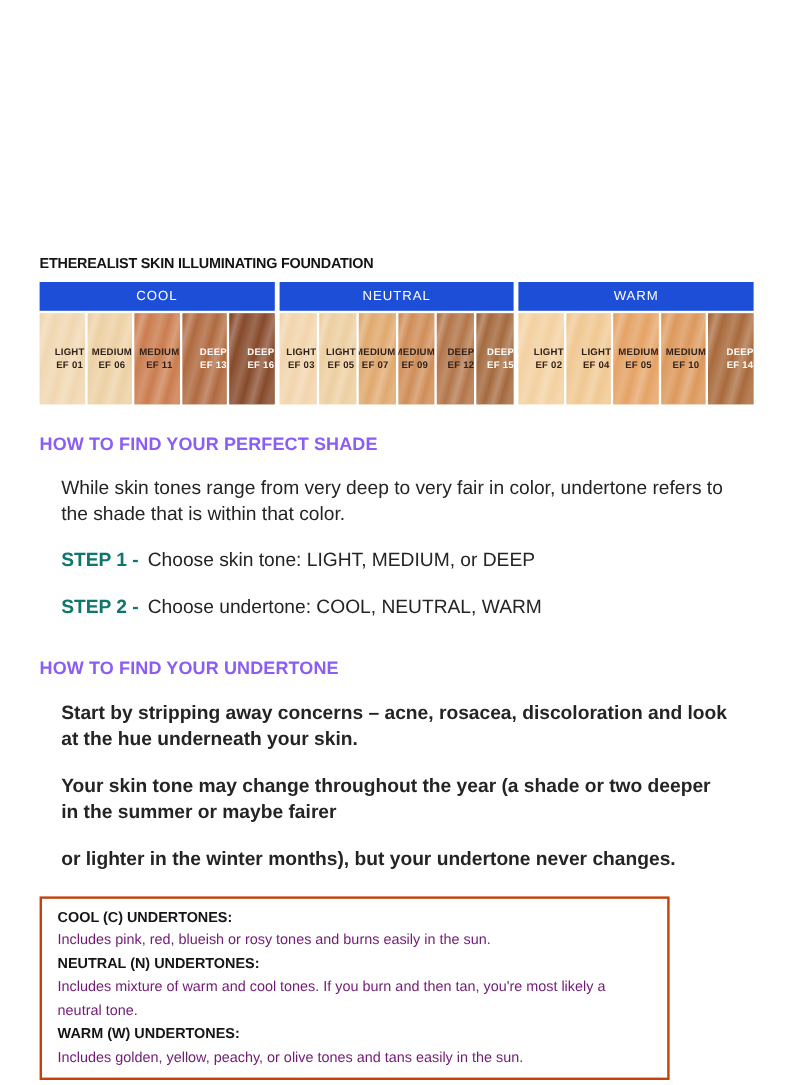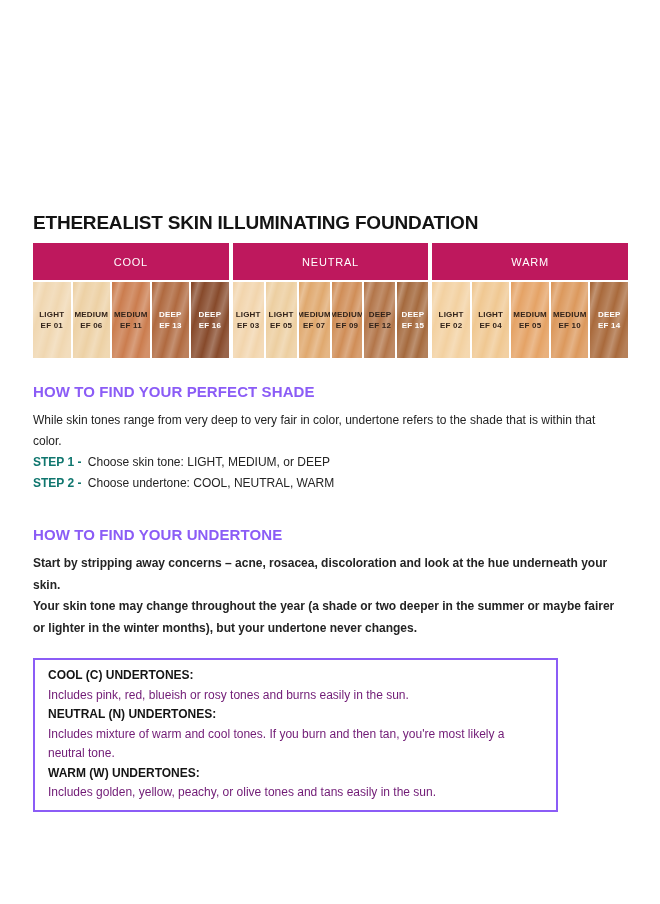--- a/index.html
+++ b/index.html
@@ -4,63 +4,63 @@
 <style>
   html,body{margin:0;padding:0;}
   body{
     width:660px;height:904px;background:#ffffff;
     font-family:"Liberation Sans",sans-serif;color:#1d1d1d;
     overflow:hidden;
   }
   .content{padding:212px 33px 0 33px;}
 
   .title{
-    margin:0 0 9px 0;font-size:19px;font-weight:700;letter-spacing:-0.2px;
+    margin:0 0 9px 0;font-size:12px;font-weight:700;letter-spacing:-0.2px;
     color:#141414;
   }
 
   
   .shade-chart{display:flex;gap:4px;width:595px;}
   .shade-group{flex:1;display:flex;flex-direction:column;}
   .group-bar{
-    height:37px;background:#be185d;color:#fff;
+    height:24px;background:#1d4ed8;color:#fff;
     display:flex;align-items:center;justify-content:center;
     font-size:11px;letter-spacing:0.8px;margin-bottom:2px;
   }
   .swatch-row{display:flex;gap:2px;height:76px;}
   .swatch{
-    flex:1;position:relative;display:flex;align-items:center;justify-content:center;
+    flex:1;position:relative;display:flex;align-items:center;justify-content:flex-end;
     text-align:center;overflow:hidden;
   }
   .swatch::before{
     content:"";position:absolute;inset:0;
     background:linear-gradient(105deg,
       rgba(255,255,255,0) 4%,rgba(255,255,255,.28) 13%,rgba(255,255,255,0) 24%,
       rgba(255,255,255,.18) 40%,rgba(255,255,255,0) 52%,
       rgba(255,255,255,.26) 66%,rgba(255,255,255,0) 78%,rgba(255,255,255,.15) 90%);
   }
   .swatch-label{
     position:relative;z-index:1;font-size:8px;font-weight:700;
     line-height:1.4;letter-spacing:0.2px;
   }
 
   
   h2{
     margin:25px 0 10px 0;font-size:15px;font-weight:700;
     letter-spacing:0.1px;color:#8b5cf6;
   }
-  .body-line{margin:0;font-size:12px;line-height:21px;color:#242424;}
+  .body-line{margin:18px;font-size:16px;line-height:21px;color:#242424;}
   .step b{margin-right:3px;color:#0f766e;}
 
   .undertone-head{margin-top:32px;}
   .undertone-para .body-line{line-height:21.5px;font-weight:bold;}
 
   
   .info-box{
-    margin-top:19px;width:495px;border:2px solid #8b5cf6;
+    margin-top:19px;width:495px;border:2px solid #c2410c;
     padding:6px 13px 7px 13px;
   }
   .box-label{margin:0;font-size:12px;font-weight:700;line-height:19.5px;color:#141414;}
   .box-text{margin:0;font-size:12px;line-height:19.5px;color:#701a75;}
 </style>
 </head>
 <body>
 
 <div class="content">
 

